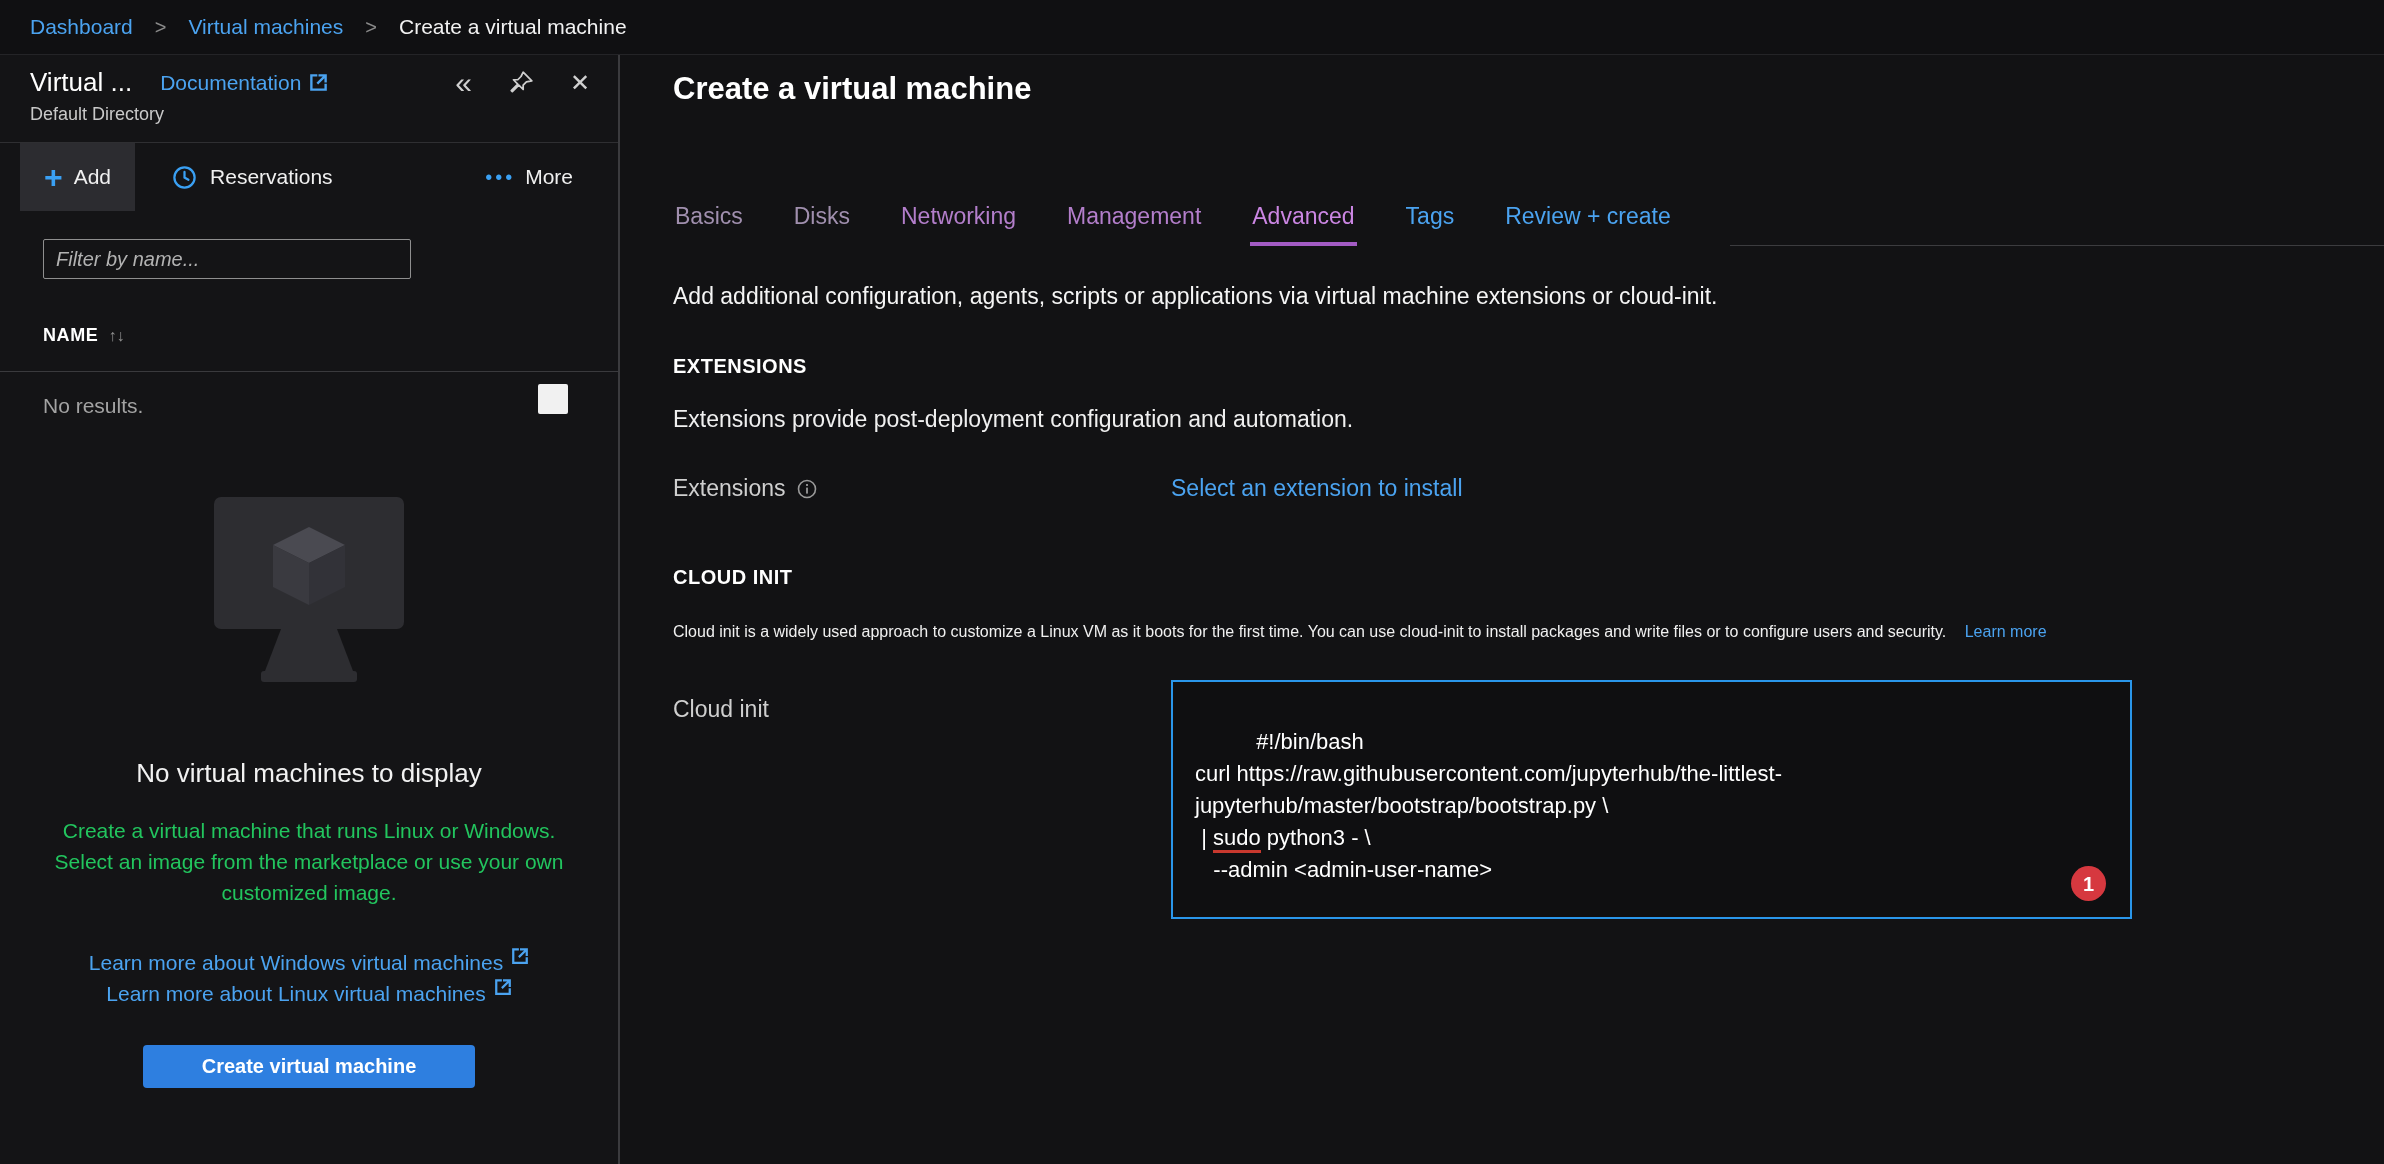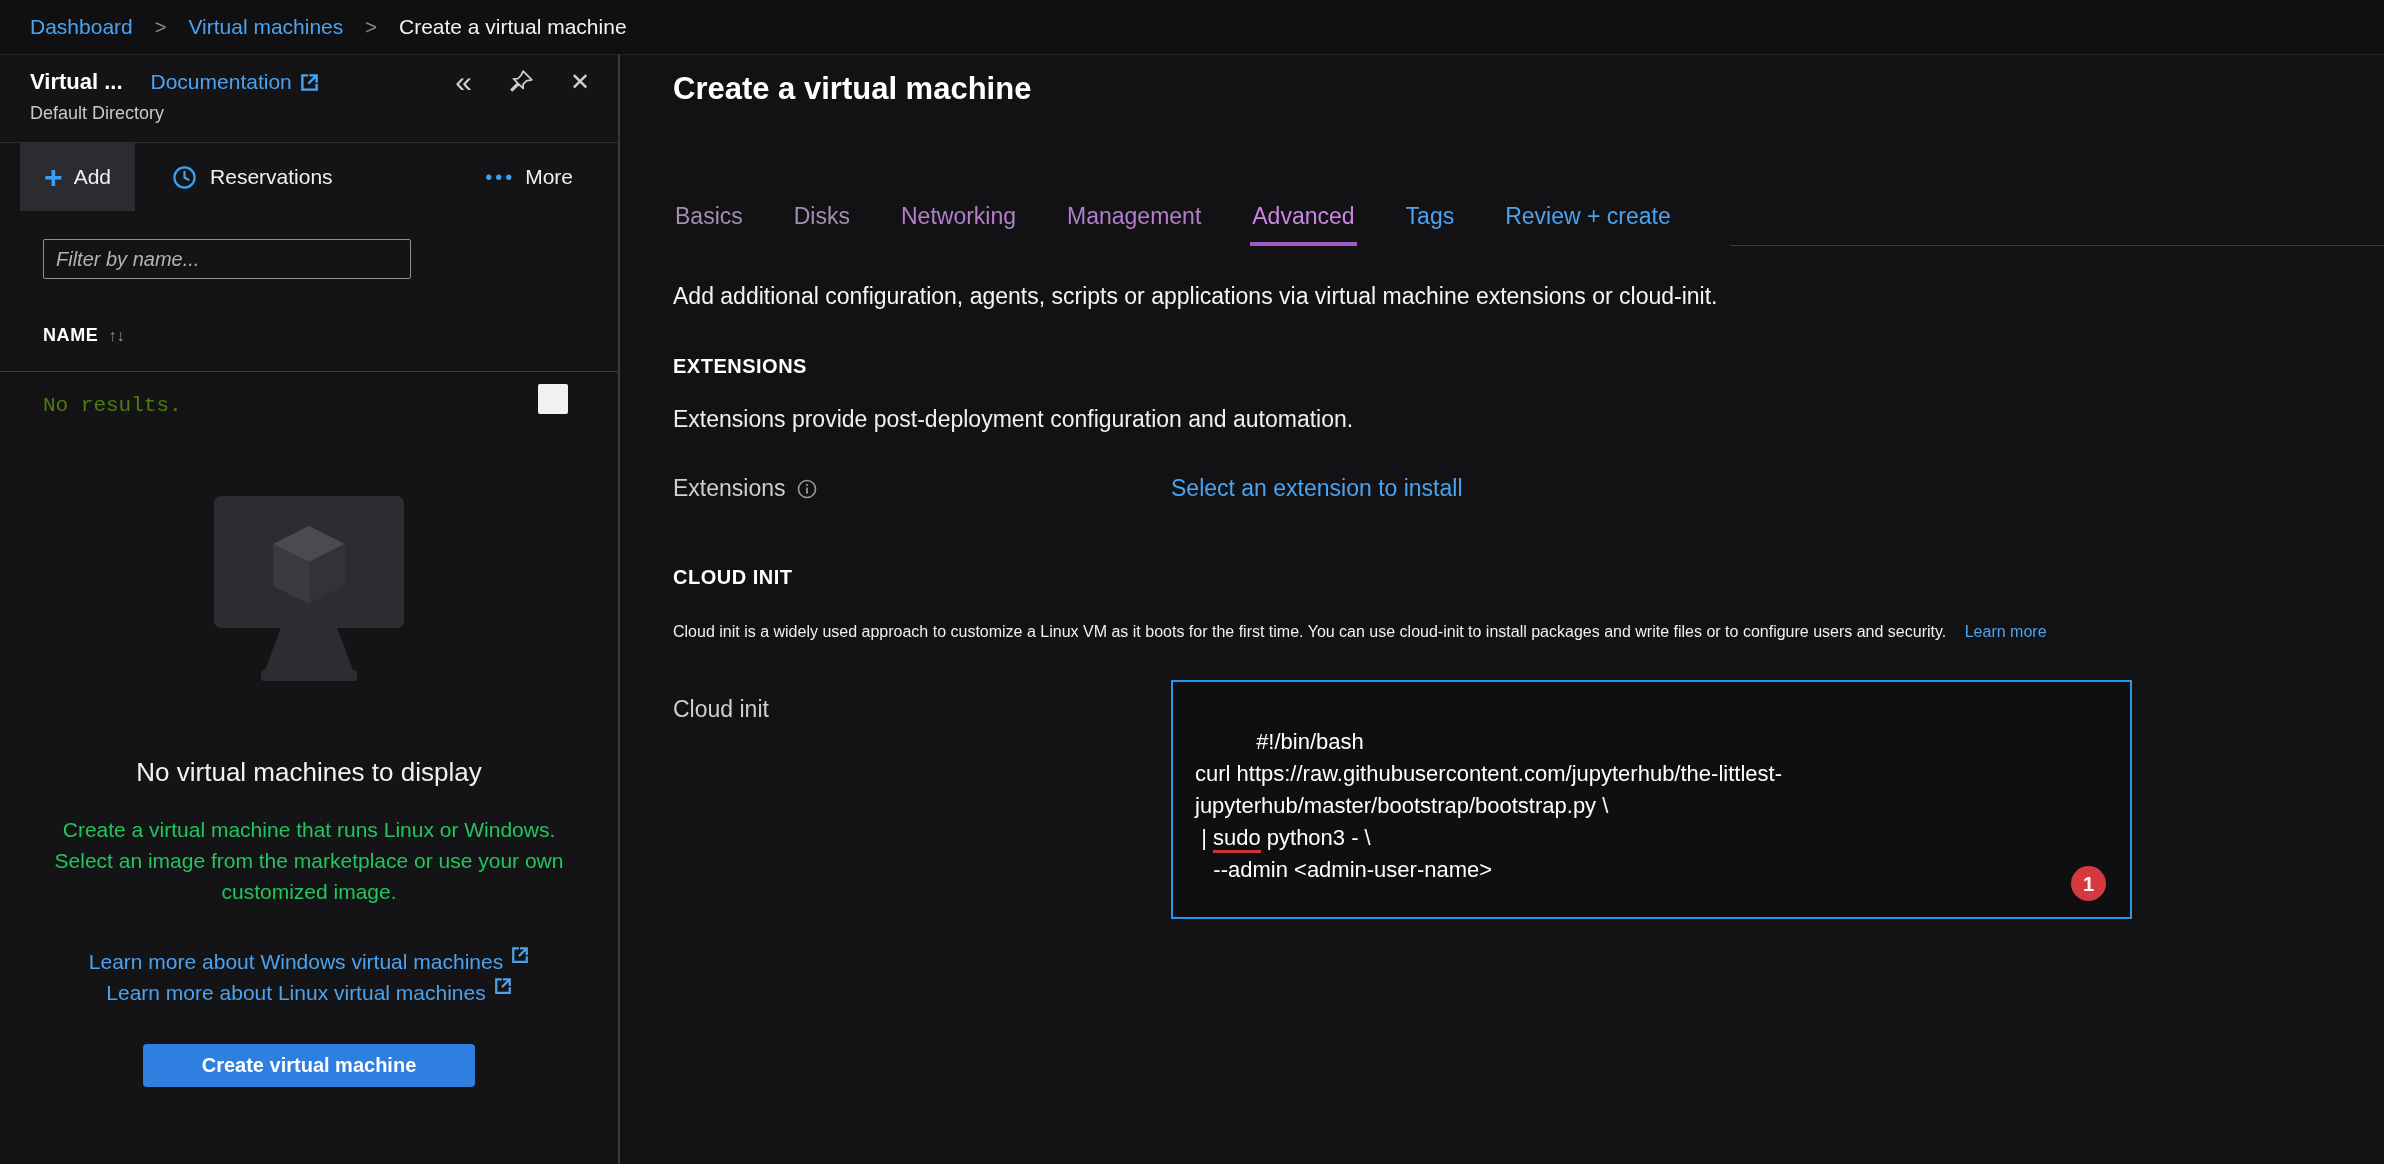--- a/index.html
+++ b/index.html
@@ -22,21 +22,21 @@
   .crumb-sep { color:#8a8a8a; font-size:20px; }
   .crumb-current { color:#f2f2f2; }
 
   
   .layout { display:flex; height:1109px; }
 
   
   .sidebar { width:620px; min-width:620px; border-right:2px solid #3b3b3e; background:#141416; }
   .sidebar-header { height:88px; padding:12px 28px 0 30px; border-bottom:1px solid #2f2f32; }
   .sidebar-title-row { display:flex; align-items:center; }
-  .sidebar-title { font-size:22px; font-weight:bold; white-space:nowrap; }
+  .sidebar-title { font-size:26px; font-weight:normal; white-space:nowrap; }
   .doc-link { margin-left:28px; font-size:21px; display:flex; align-items:center; gap:8px; }
   .header-icons { margin-left:auto; display:flex; align-items:center; gap:36px; color:#d0d0d0; }
   .collapse-icon { font-size:30px; line-height:1; cursor:pointer; }
   .close-icon { font-size:24px; line-height:1; cursor:pointer; }
   .sidebar-subtitle { font-size:18px; color:#c9c9c9; margin-top:6px; }
 
   .sidebar-toolbar { display:flex; align-items:center; height:68px; padding:0 45px 0 20px; }
   .add-btn { display:flex; align-items:center; gap:11px; background:#2c2c30; padding:0 24px; height:68px; cursor:pointer; }
   .plus-icon { color:var(--accent-blue,#3aa0f3); font-size:32px; font-weight:bold; line-height:0.9; }
   .toolbar-label { font-size:21px; color:#f0f0f0; }
@@ -52,21 +52,21 @@
   .filter-input::placeholder { color:#b2b2b2; font-style:italic; }
 
   .name-header { margin:46px 0 0 43px; display:flex; align-items:center; gap:10px; }
   .name-label { font-size:18px; font-weight:bold; letter-spacing:0.6px; }
   .sort-icon { color:#8f8f8f; font-size:16px; }
 
   .results-row {
     margin-top:25px; border-top:1px solid #3a3a3d;
     padding:12px 50px 0 43px; display:flex; justify-content:space-between; align-items:flex-start;
   }
-  .no-results { font-size:21px; color:#4d7c0f; padding-top:10px;font-family:Liberation Mono, monospace; }
+  .no-results { font-size:21px; color:#a3a3a3; padding-top:10px; }
   .checkbox { width:30px; height:30px; background:#f1f1f1; border-radius:2px; cursor:pointer; }
 
   .vm-illustration { margin:77px auto 0; display:block; }
 
   .empty-title { text-align:center; font-size:26px; margin-top:63px; color:#f2f2f2; }
   .empty-desc { margin:26px auto 0; width:545px; text-align:center; font-size:21px; line-height:31px; color:#22c55e; }
   .empty-links { margin-top:39px; }
   .link-row { display:flex; justify-content:center; align-items:flex-start; gap:8px; font-size:21px; line-height:31px; }
   .ext-icon { display:inline-block; }
 

